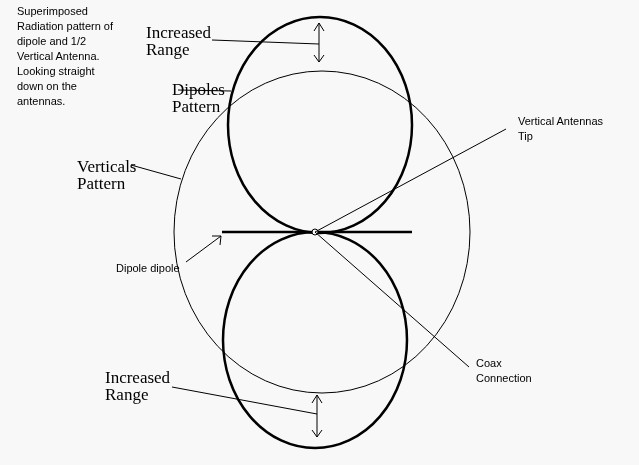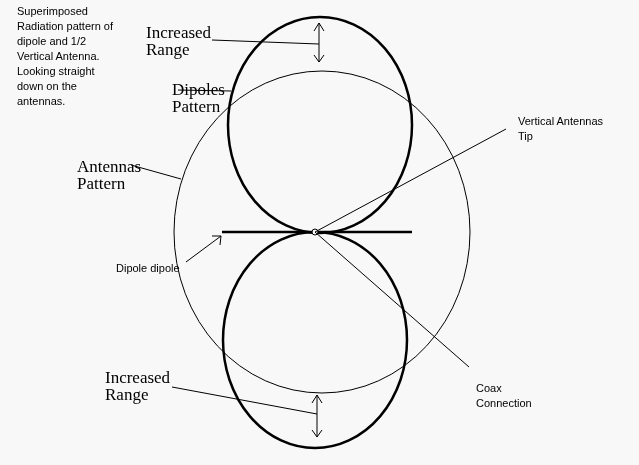--- a/index.html
+++ b/index.html
@@ -54,21 +54,21 @@
 Radiation pattern of
 dipole and 1/2
 Vertical Antenna.
 Looking straight
 down on the
 antennas.</div>
 <div class="lbl serif" style="left:146px; top:24px;">Increased
 Range</div>
 <div class="lbl serif" style="left:128px; top:81px;margin-left:44px;">Dipoles
 Pattern</div>
-<div class="lbl serif" style="left:77px; top:158px;">Antennas
+<div class="lbl serif" style="left:77px; top:158px;">Verticals
 Pattern</div>
 <div class="lbl sans" style="left:116px; top:261px;">Dipole dipole</div>
 <div class="lbl sans" style="left:518px; top:101px;margin-top:13px;">Vertical Antennas
 Tip</div>
-<div class="lbl sans" style="left:476px; top:356px;margin-top:25px;">Coax
+<div class="lbl sans" style="left:476px; top:356px;">Coax
 Connection</div>
 <div class="lbl serif" style="left:105px; top:369px;">Increased
 Range</div>
 
 </body></html>

